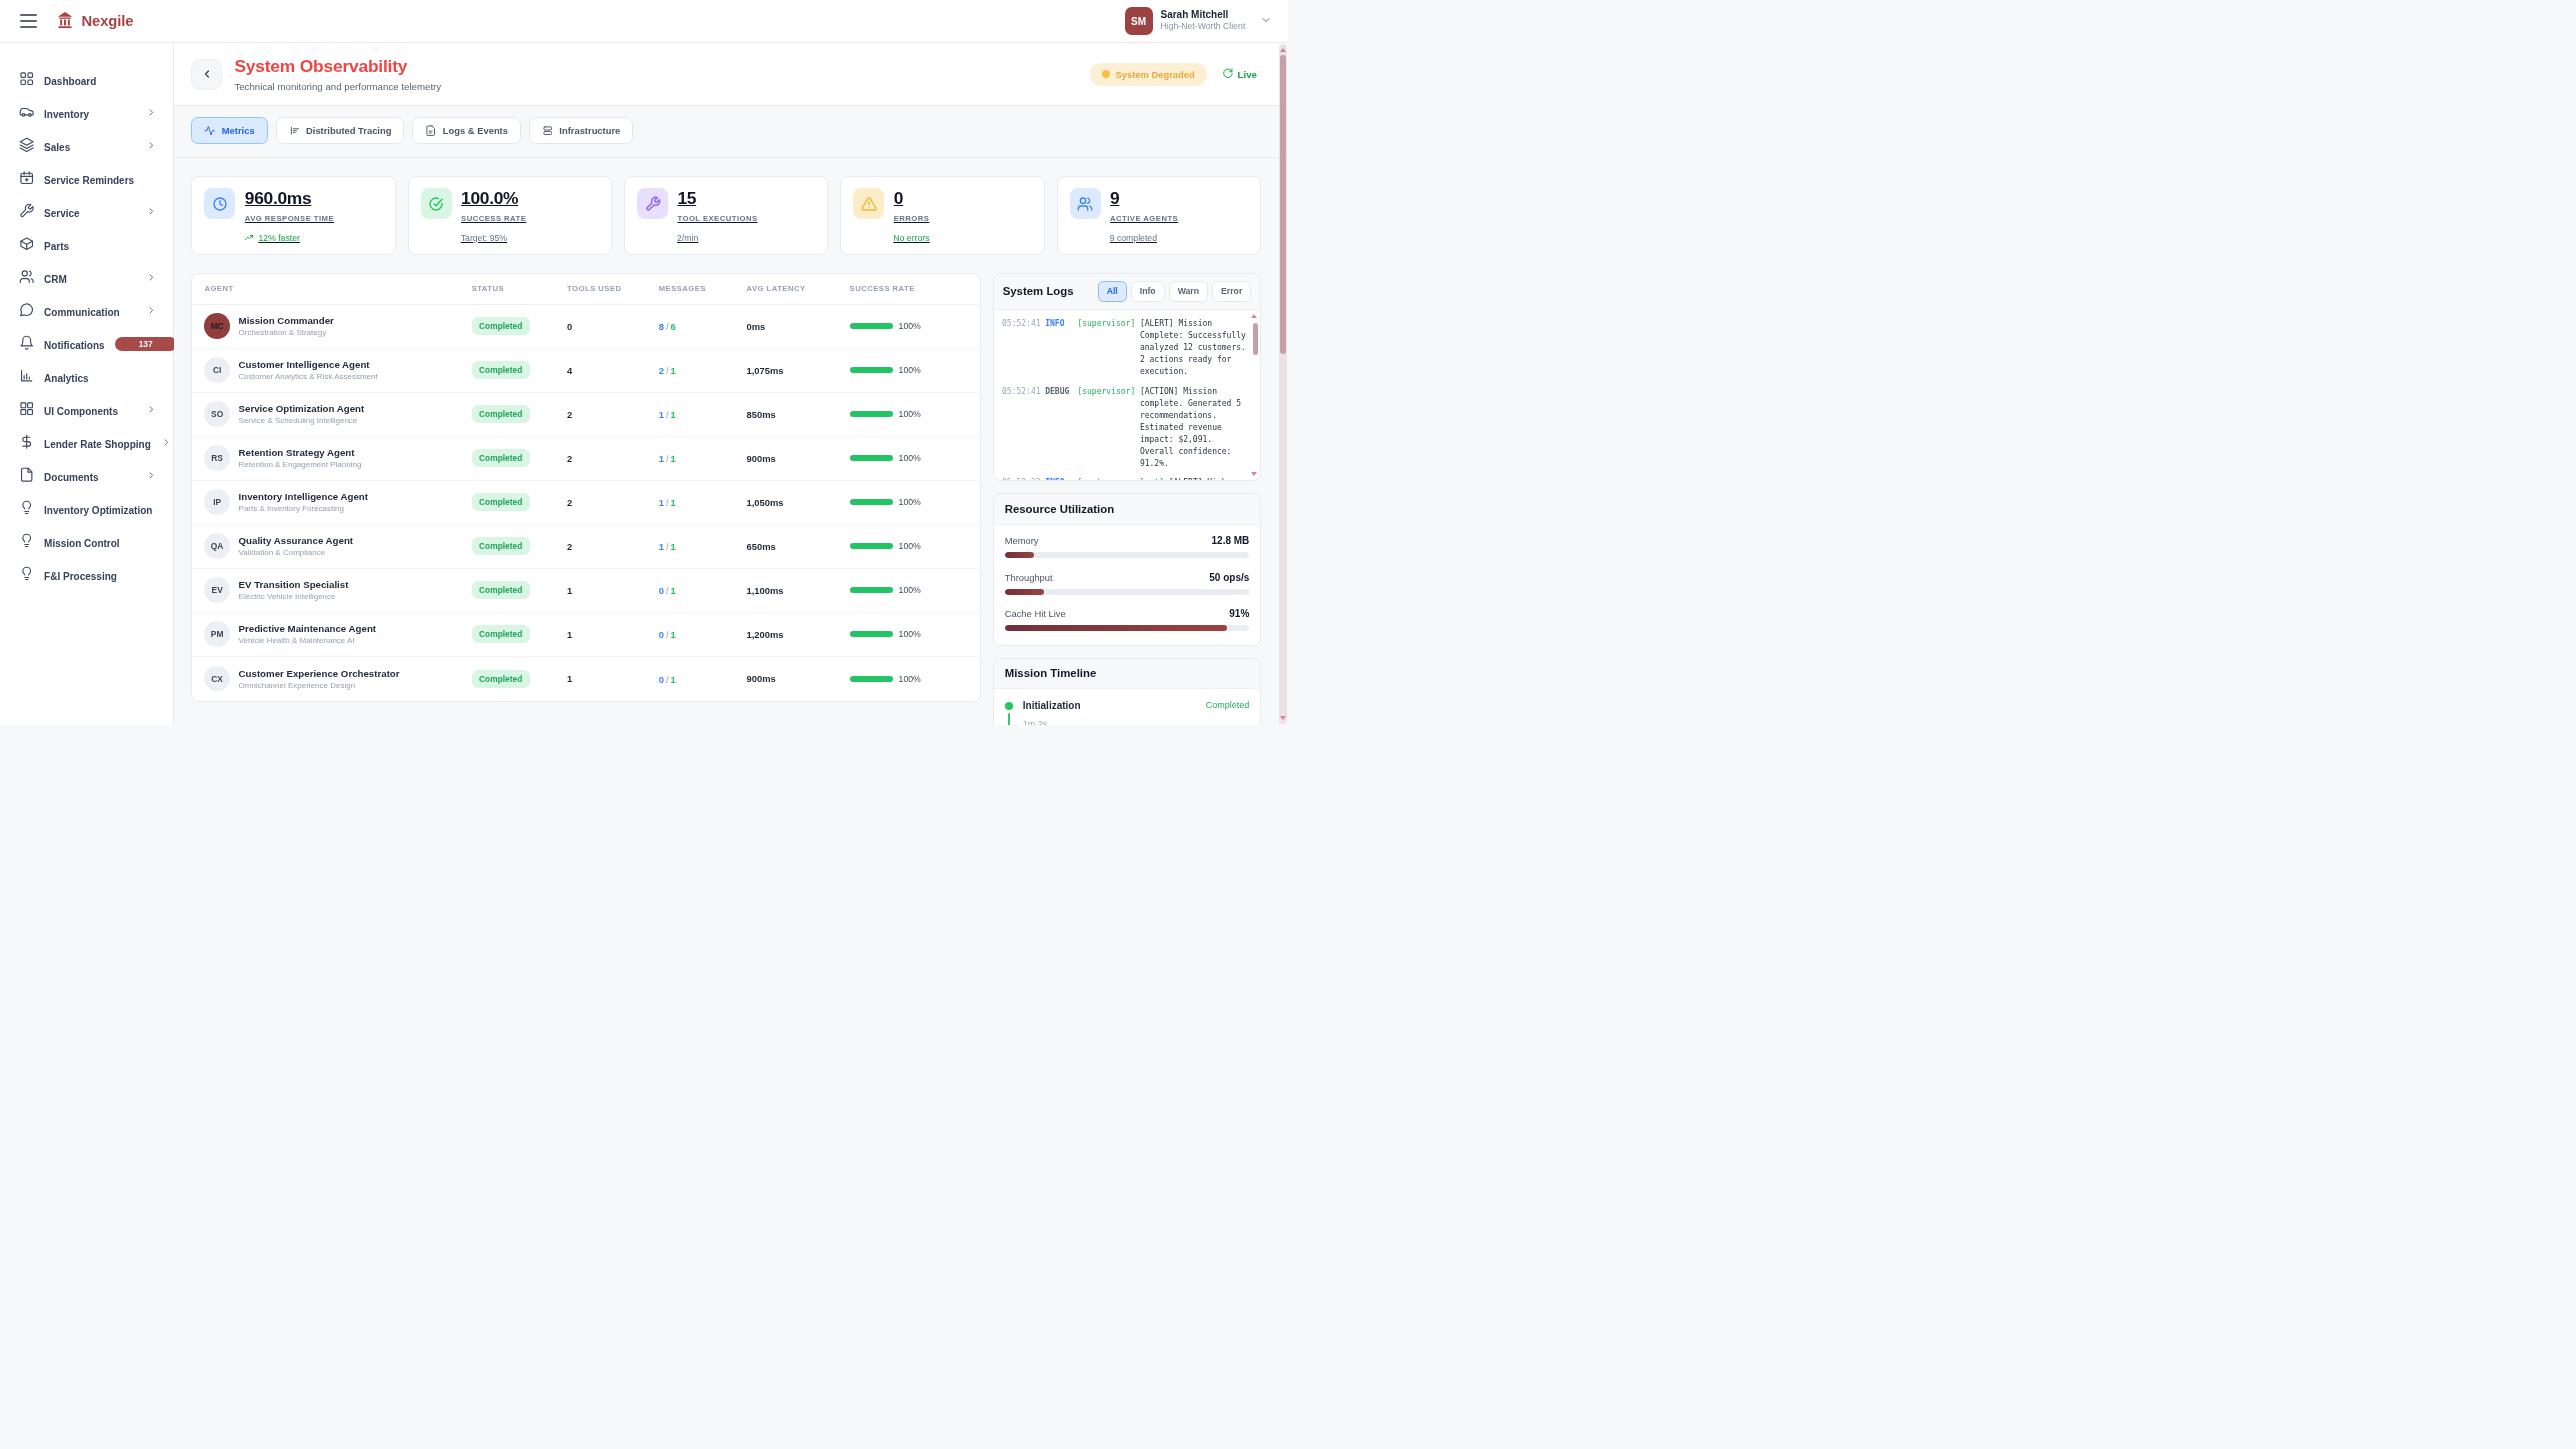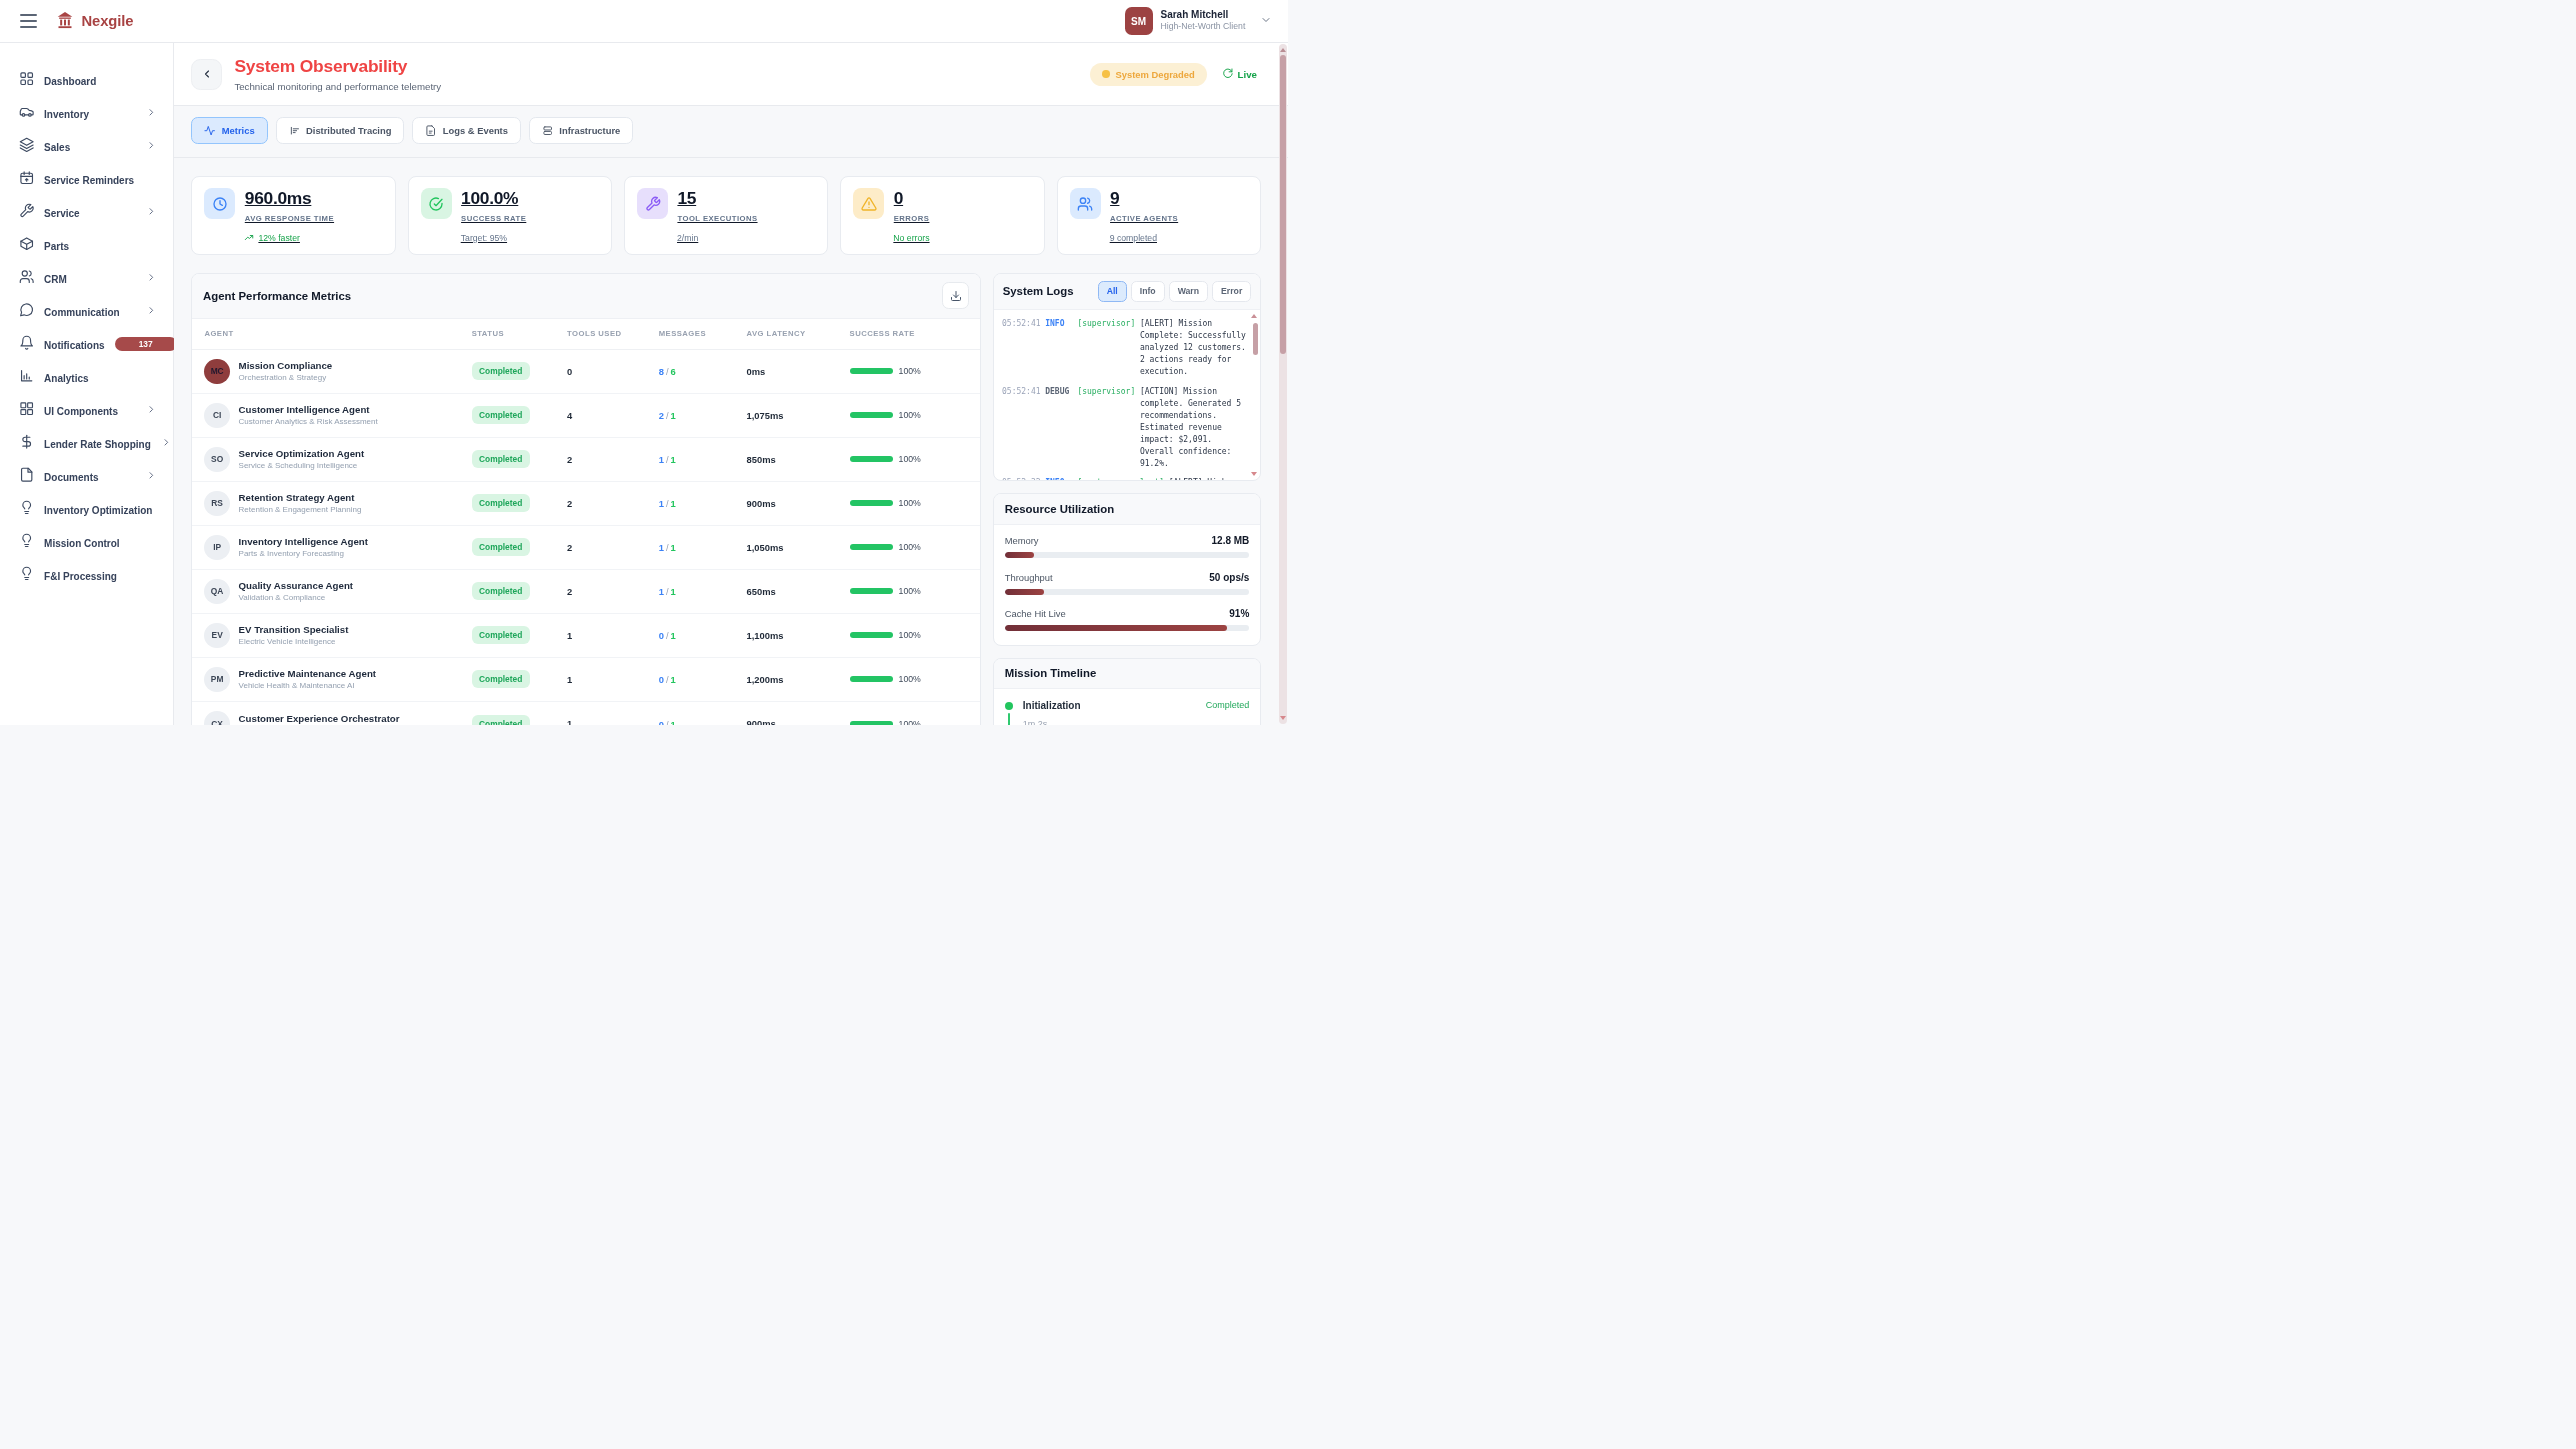--- a/index.html
+++ b/index.html
@@ -528,44 +528,34 @@
           </div>
           <div class="stat-sub">
               <span>9 completed</span>
             </div>
         </div>
       </div>
 
       <div class="main-grid">
 
         <div class="panel table-panel">
-          <div class="panel-head">
-            <span class="panel-title">Agent Performance Metrics</span>
-            <div class="dl-btn">
-              <svg width="12" height="12" viewBox="0 0 24 24" fill="none" stroke="currentColor" stroke-width="2" stroke-linecap="round" stroke-linejoin="round">
-                  <path d="M21 15v4a2 2 0 0 1-2 2H5a2 2 0 0 1-2-2v-4"></path>
-                  <polyline points="7 10 12 15 17 10"></polyline>
-                  <line x1="12" y1="15" x2="12" y2="3"></line>
-                </svg>
-            </div>
-          </div>
           <div class="tbl-header">
             <span class="th">AGENT</span>
             <span class="th">STATUS</span>
             <span class="th">TOOLS USED</span>
             <span class="th">MESSAGES</span>
             <span class="th">AVG LATENCY</span>
             <span class="th">SUCCESS RATE</span>
           </div>
 
           <div class="tbl-row">
             <div class="agent-cell">
                 <div class="agent-avatar red">MC</div>
               <div>
-                  <div class="agent-name">Mission Compliance</div>
+                  <div class="agent-name">Mission Commander</div>
                   <div class="agent-desc">Orchestration &amp; Strategy</div>
                 </div>
               </div>
             <div><span class="pill">Completed</span></div>
             <div class="num">0</div>
             <div><span class="msg-a">8</span><span class="msg-sep">/</span><span class="msg-b">6</span></div>
             <div class="num">0ms</div>
             <div class="succ-cell">
                 <span class="succ-bar"></span>
                 <span class="succ-txt">100%</span>

